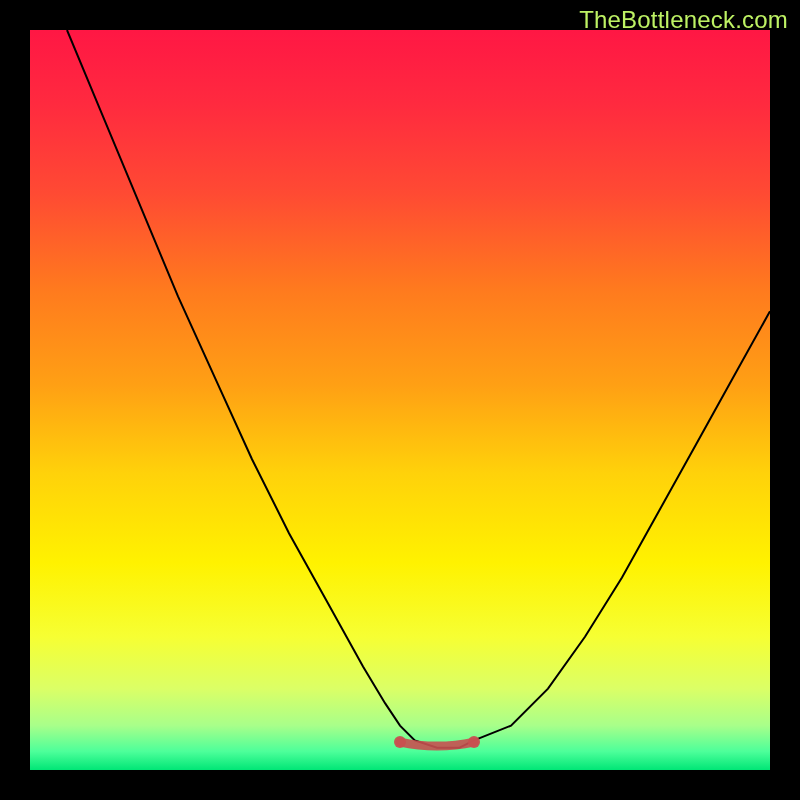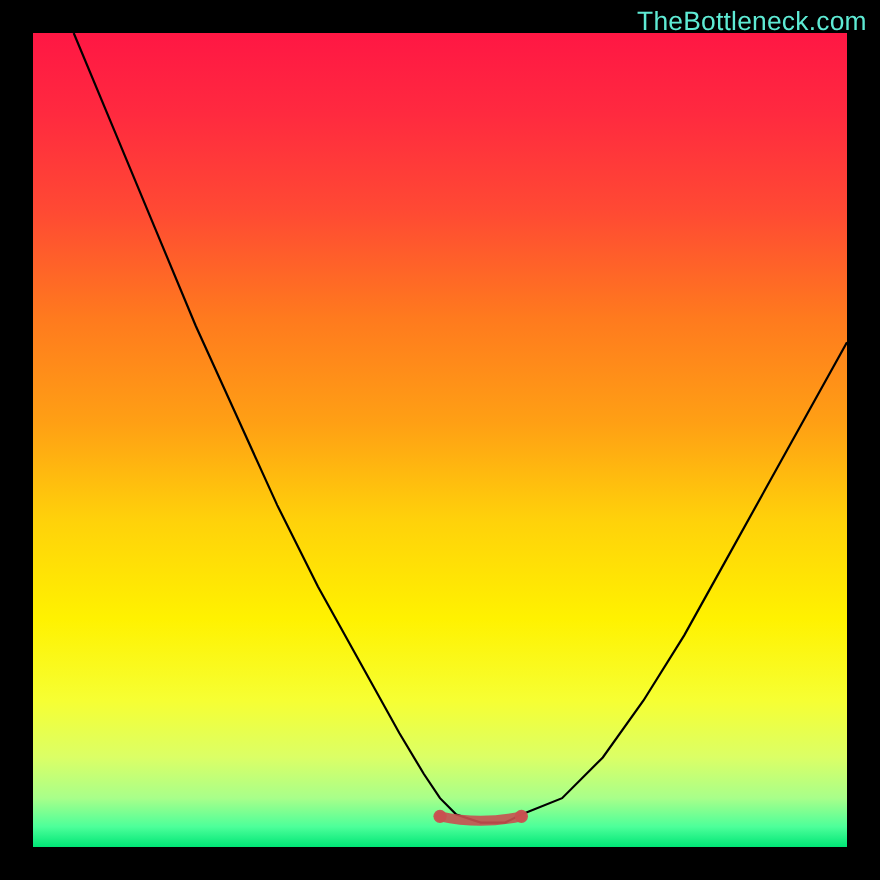--- a/index.html
+++ b/index.html
@@ -26,21 +26,21 @@
     overflow: hidden;
   }
   .gradient-bg {
     position: absolute;
     inset: 0;
   }
   .watermark {
     position: absolute;
     top: 6px;
     right: 12px;
-    color: #5eead4;
+    color: #bef264;
     font-size: 24px;
     font-weight: 500;
     z-index: 5;
     letter-spacing: 0.2px;
   }
   svg.overlay {
     position: absolute;
     inset: 0;
     z-index: 3;
   }

